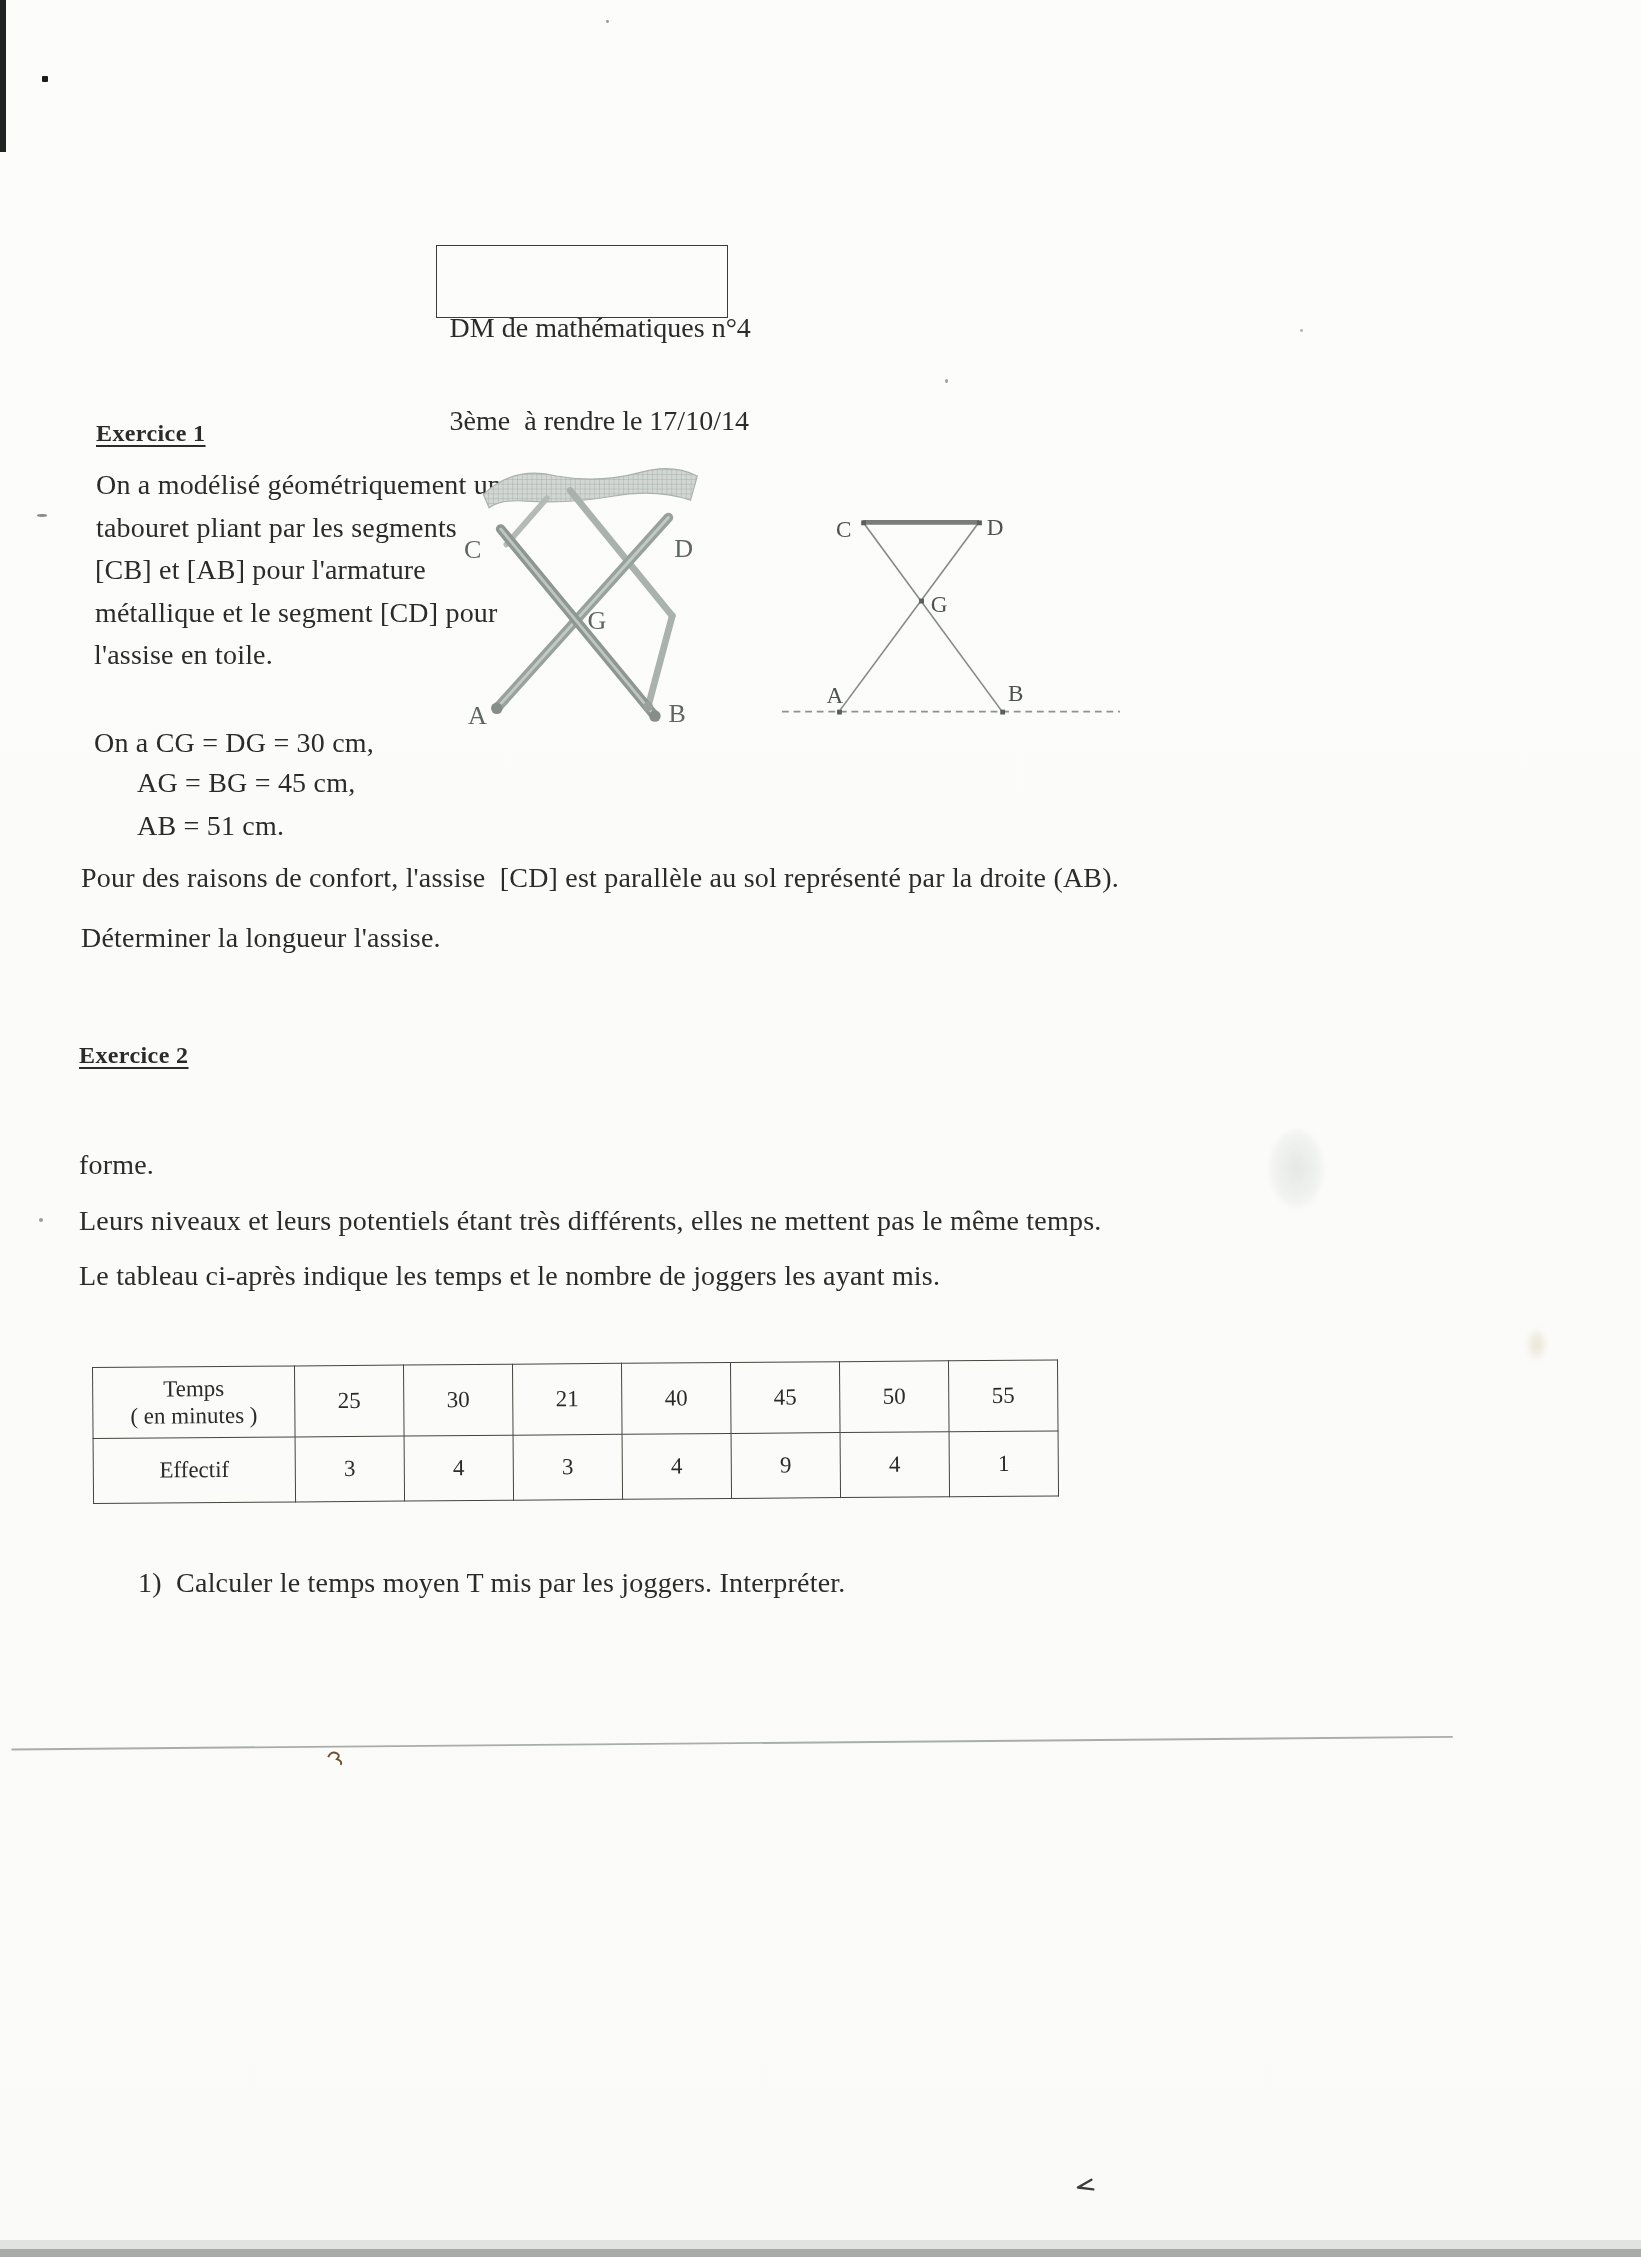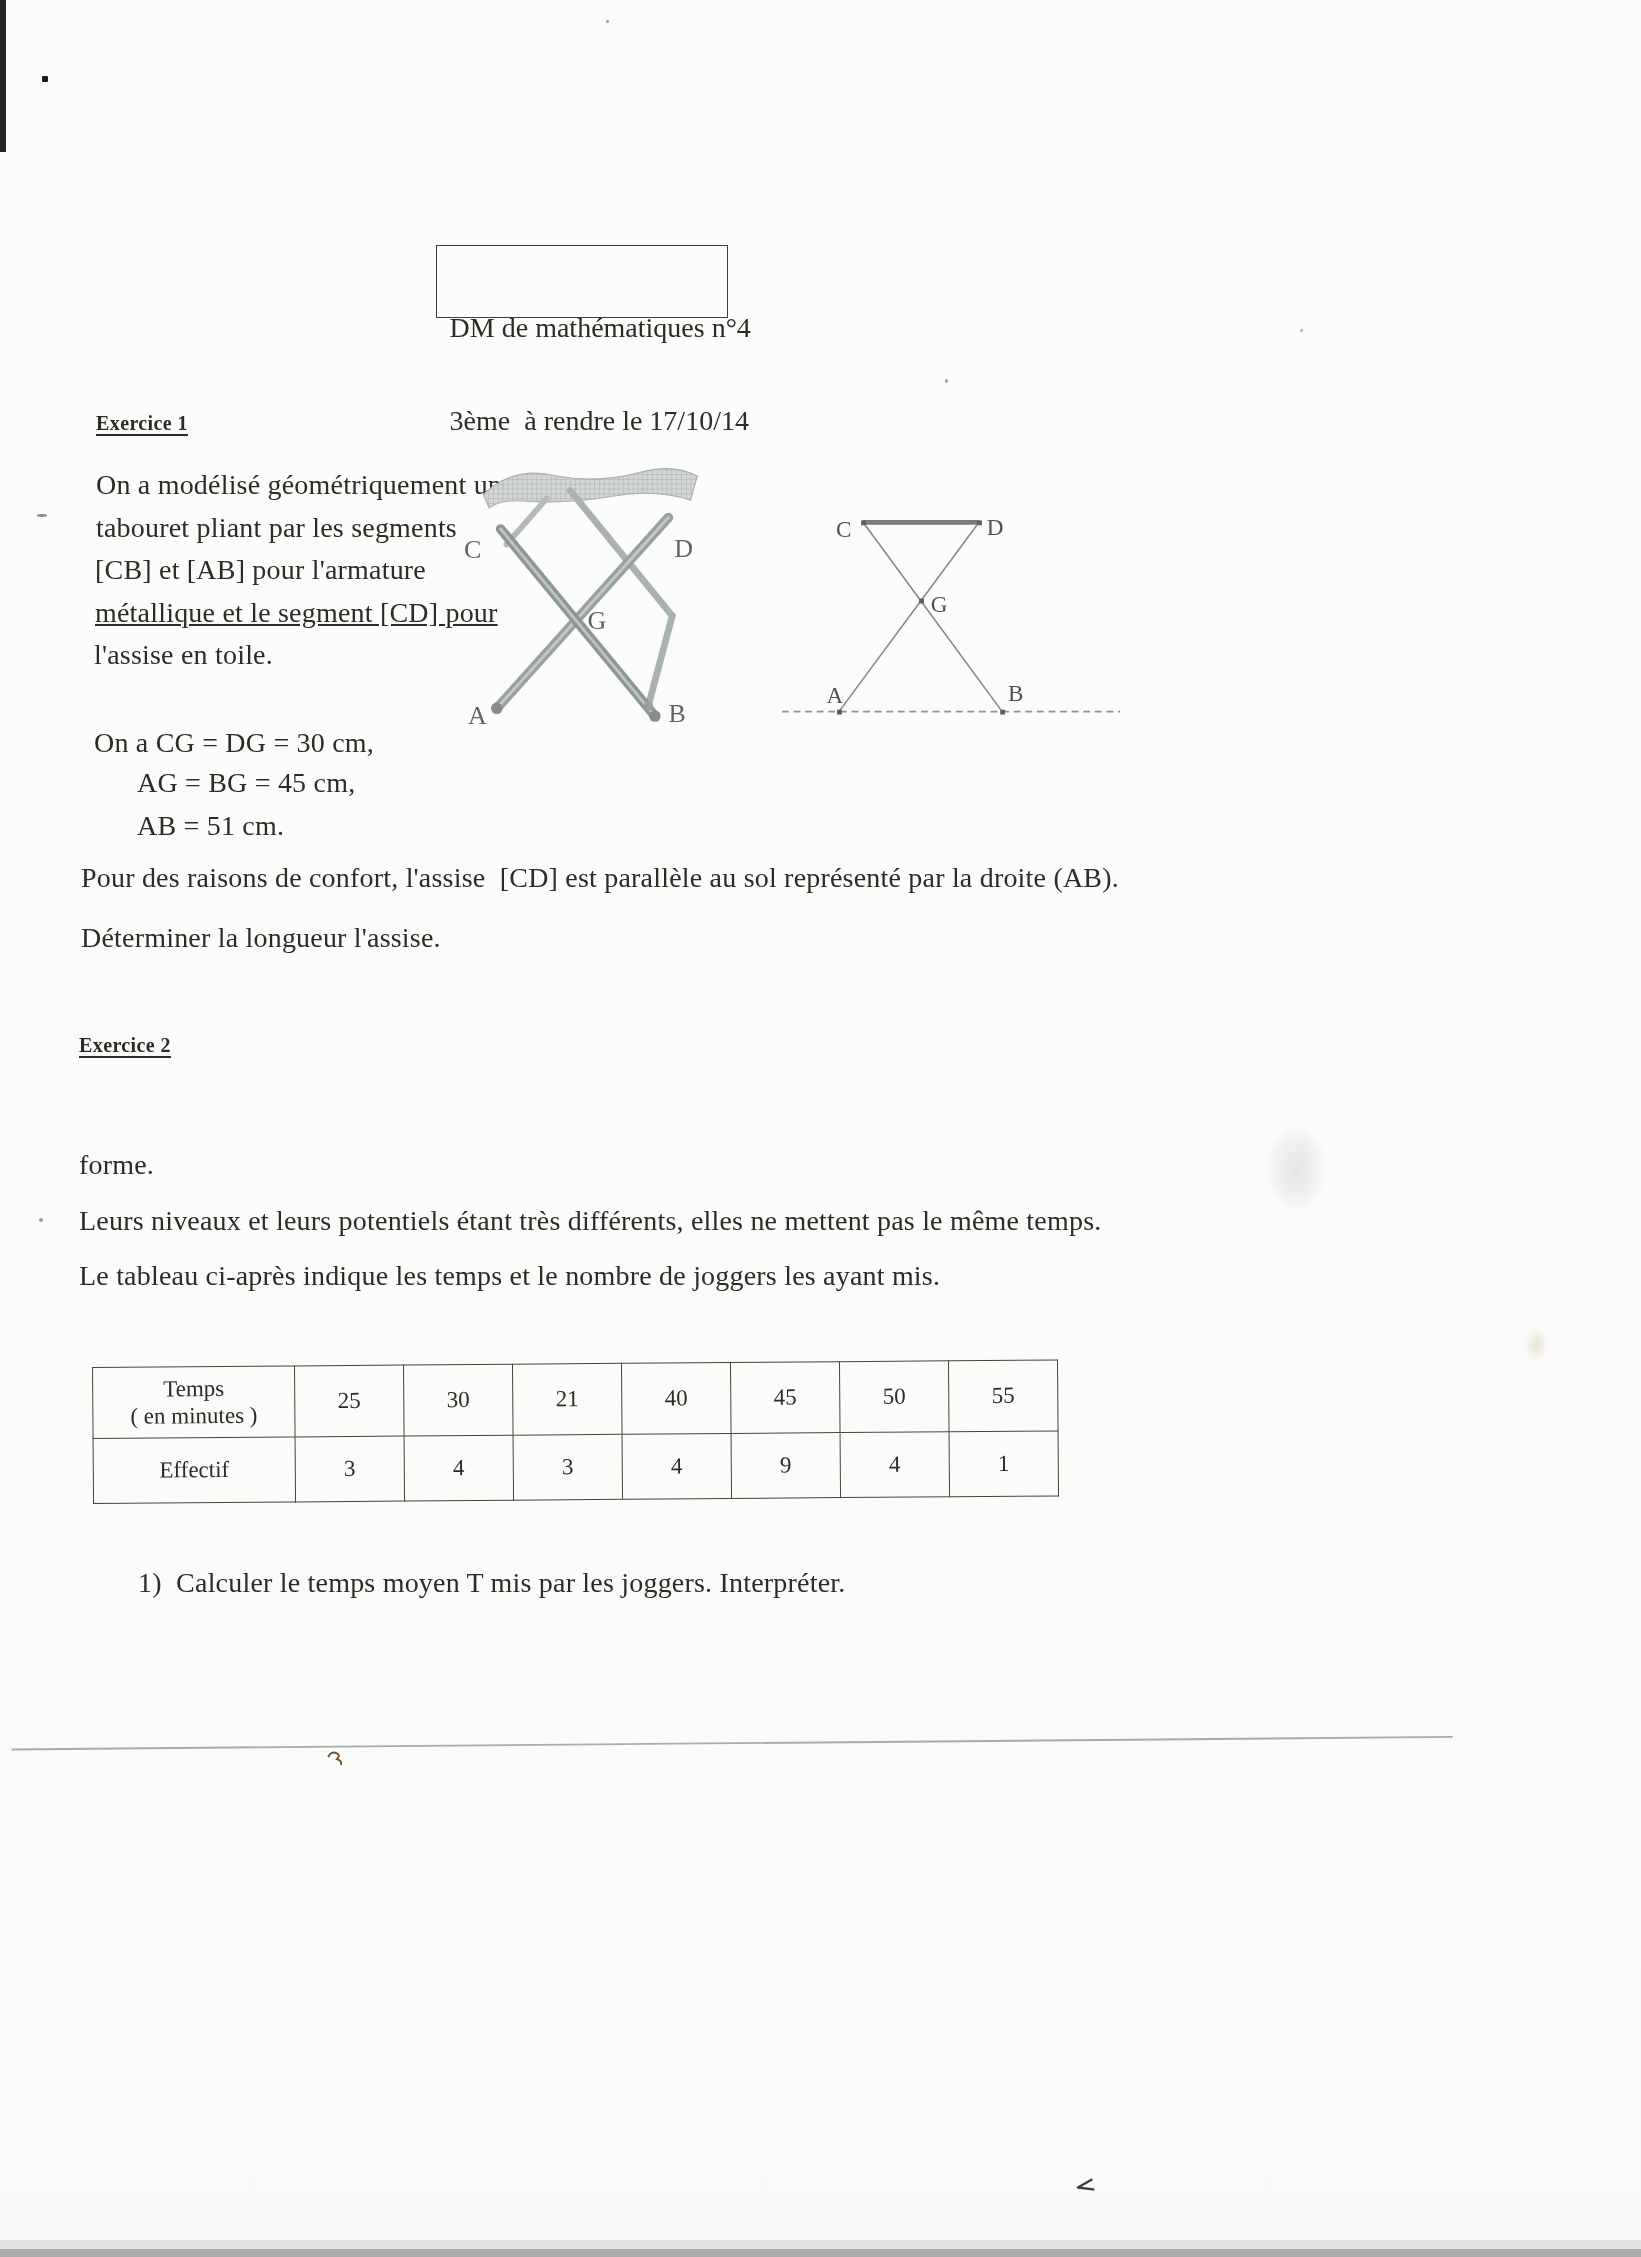--- a/index.html
+++ b/index.html
@@ -2,21 +2,21 @@
 <html><head>
 <meta charset="utf-8">
 <style>
   html,body{margin:0;padding:0;}
   .page{
     position:relative;width:1641px;height:2257px;
     background:linear-gradient(180deg,#fcfcfa 0%,#fbfbf9 60%,#fafaf8 100%);
     font-family:"Liberation Serif", serif;color:#2b2b28;overflow:hidden;
   }
   .t{position:absolute;white-space:pre;font-size:28px;line-height:1.22;letter-spacing:0.2px;}
-  .heading{font-weight:bold;font-size:20px;text-decoration:underline;text-underline-offset:3.9px;letter-spacing:0.4px;}
+  .heading{font-weight:bold;font-size:24px;text-decoration:underline;text-underline-offset:3.9px;letter-spacing:0.4px;margin-top:8px;}
   .header-box{
     position:absolute;left:436px;top:245px;width:292px;height:73px;
     border:1.9px solid #3c3c3a;box-sizing:border-box;padding:3.9px 0 0 12.6px;
     font-size:28px;line-height:31px;white-space:pre;background:#fcfcfb;
   }
   table.stats{
     position:absolute;left:92px;top:1367px;border-collapse:collapse;
     transform:rotate(-0.45deg);transform-origin:0 0;background:transparent;
   }
   table.stats td{
@@ -51,21 +51,21 @@
   <div class="header-box">
     <div>DM de mathématiques n°4</div>
     <div>3ème  à rendre le 17/10/14</div>
   </div>
 
   <div class="t heading" style="left:96px;top:411px;">Exercice 1</div>
 
   <div class="t" style="left:96px;top:468px;">On a modélisé géométriquement un</div>
   <div class="t" style="left:96px;top:511px;">tabouret pliant par les segments</div>
   <div class="t" style="left:95px;top:553px;">[CB] et [AB] pour l'armature</div>
-  <div class="t" style="left:95px;top:596px;text-decoration:underline;">métallique et le segment [CD] pour</div>
+  <div class="t" style="left:95px;top:596px;">métallique et le segment [CD] pour</div>
   <div class="t" style="left:94px;top:638px;">l'assise en toile.</div>
 
   <svg style="position:absolute;left:454px;top:450px;" width="290" height="294" viewBox="0 0 300 305">
     <defs>
       <pattern id="weave" width="5" height="5" patternUnits="userSpaceOnUse">
         <rect width="5" height="5" fill="#d2d7d3"></rect>
         <path d="M0 0H5 M0 0V5" stroke="#9ca6a1" stroke-width="0.8"></path>
       </pattern>
     </defs>
 

